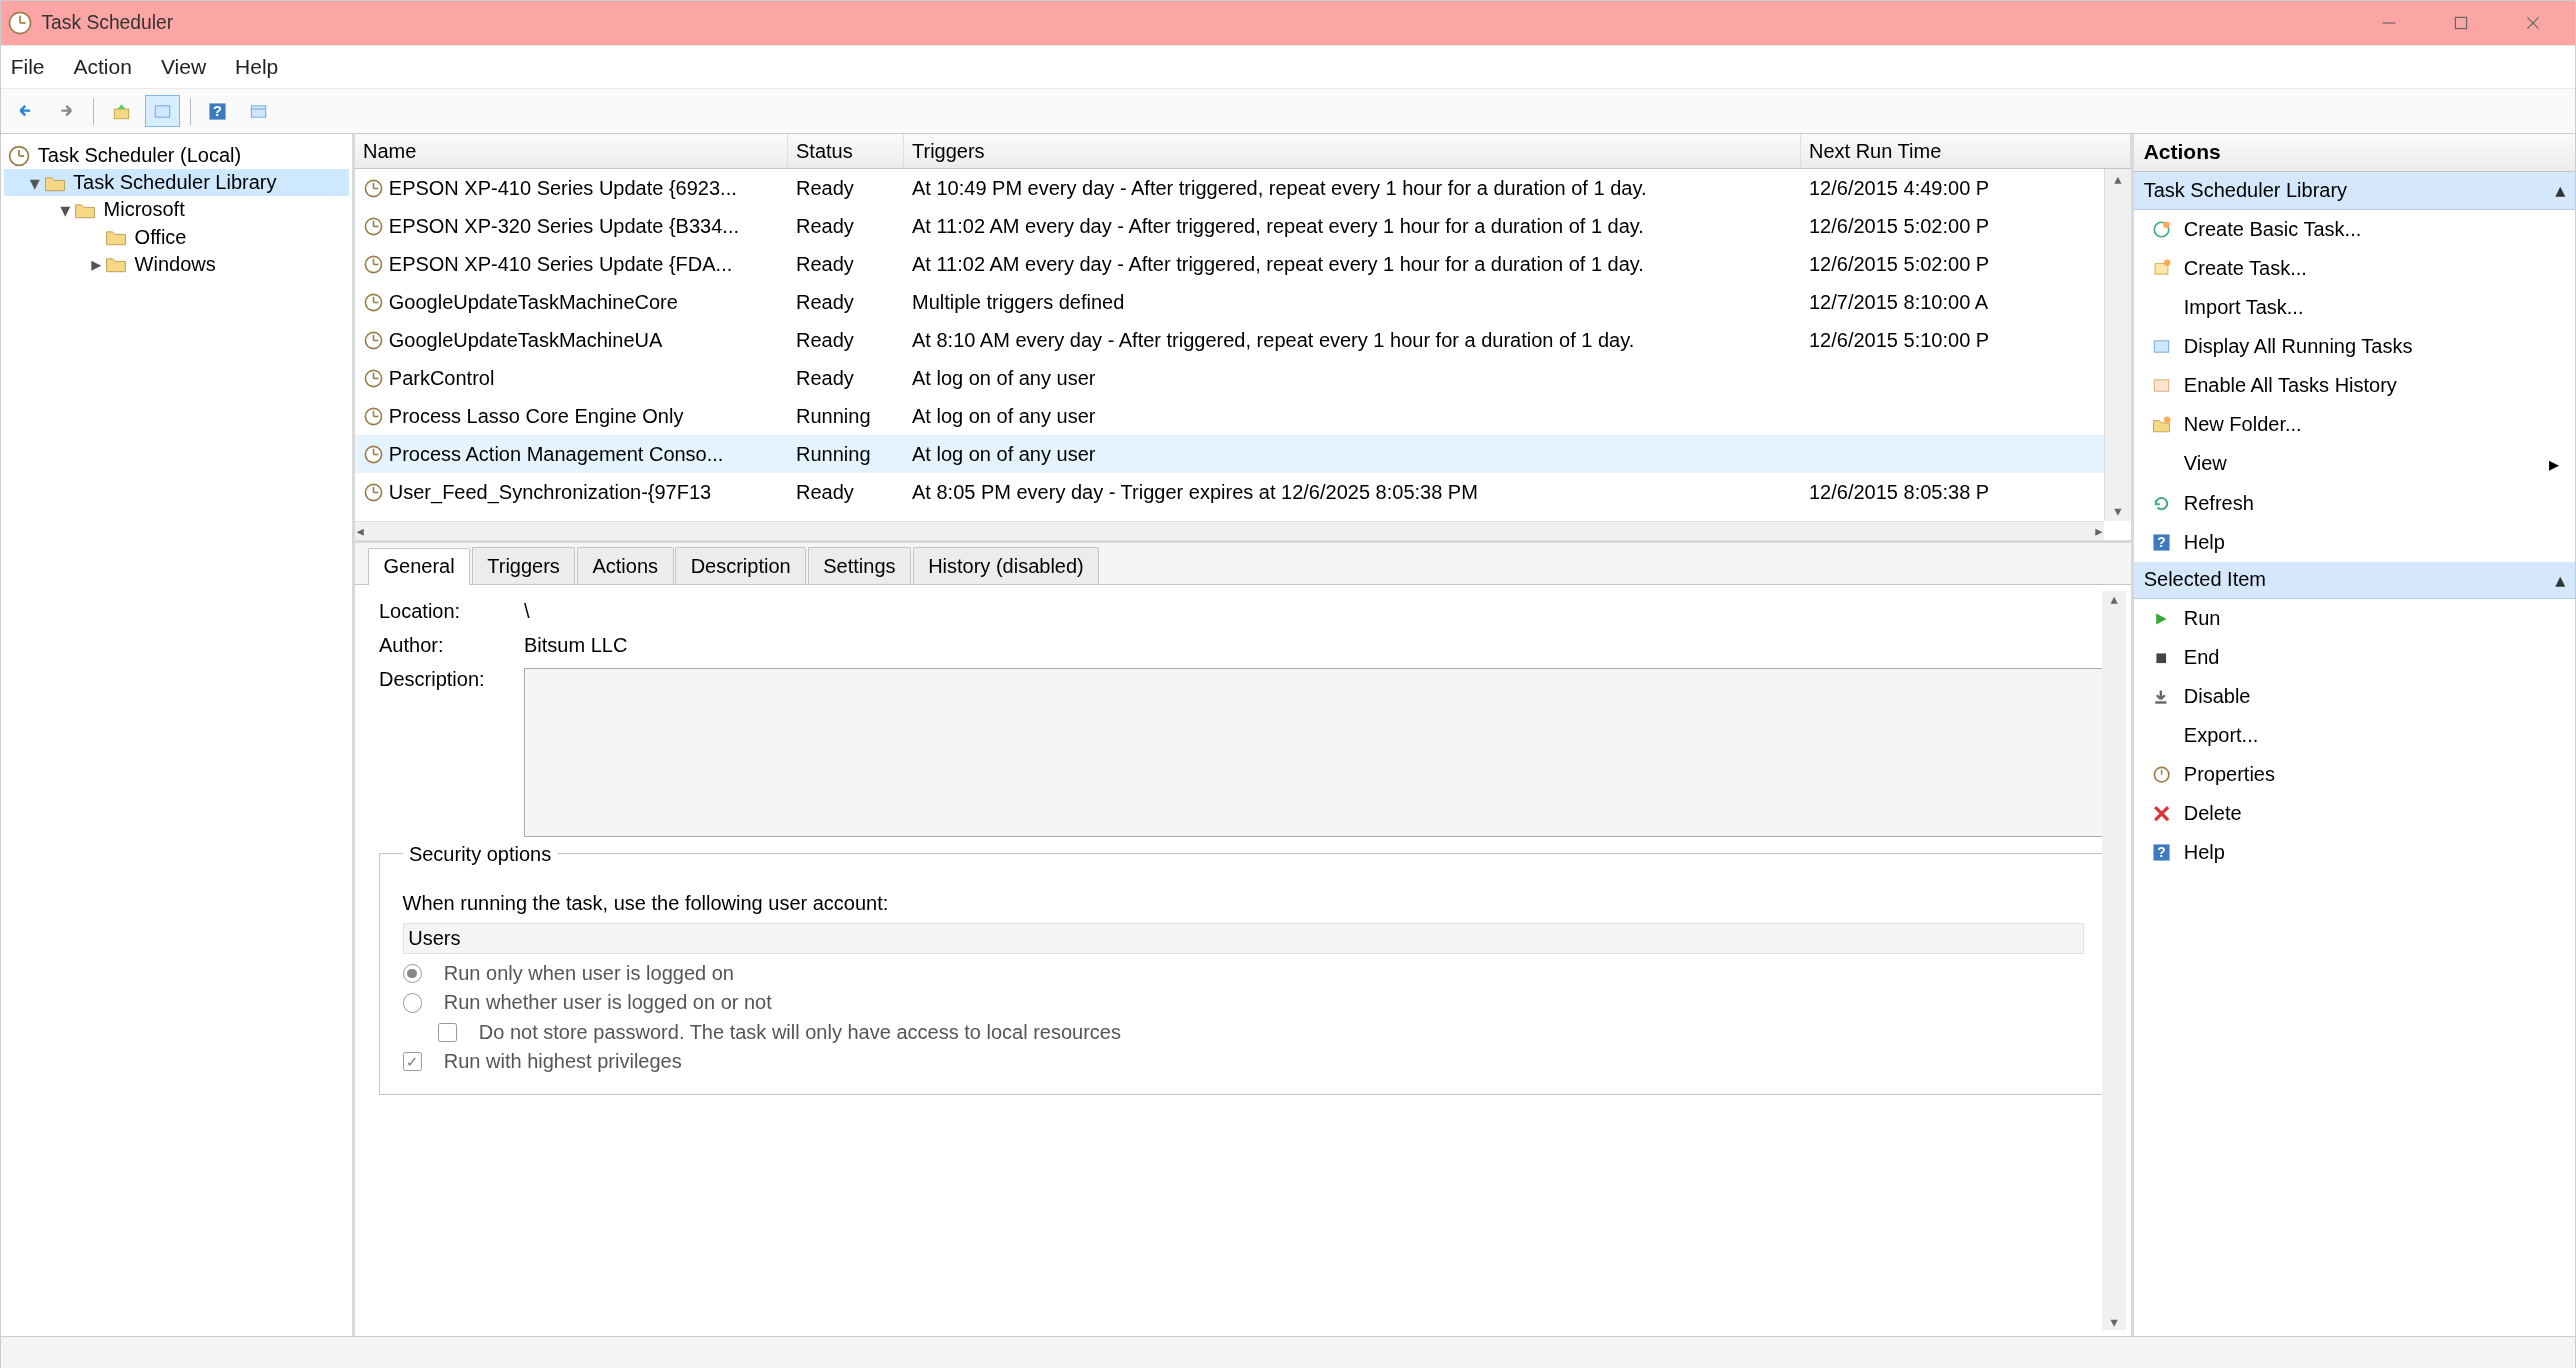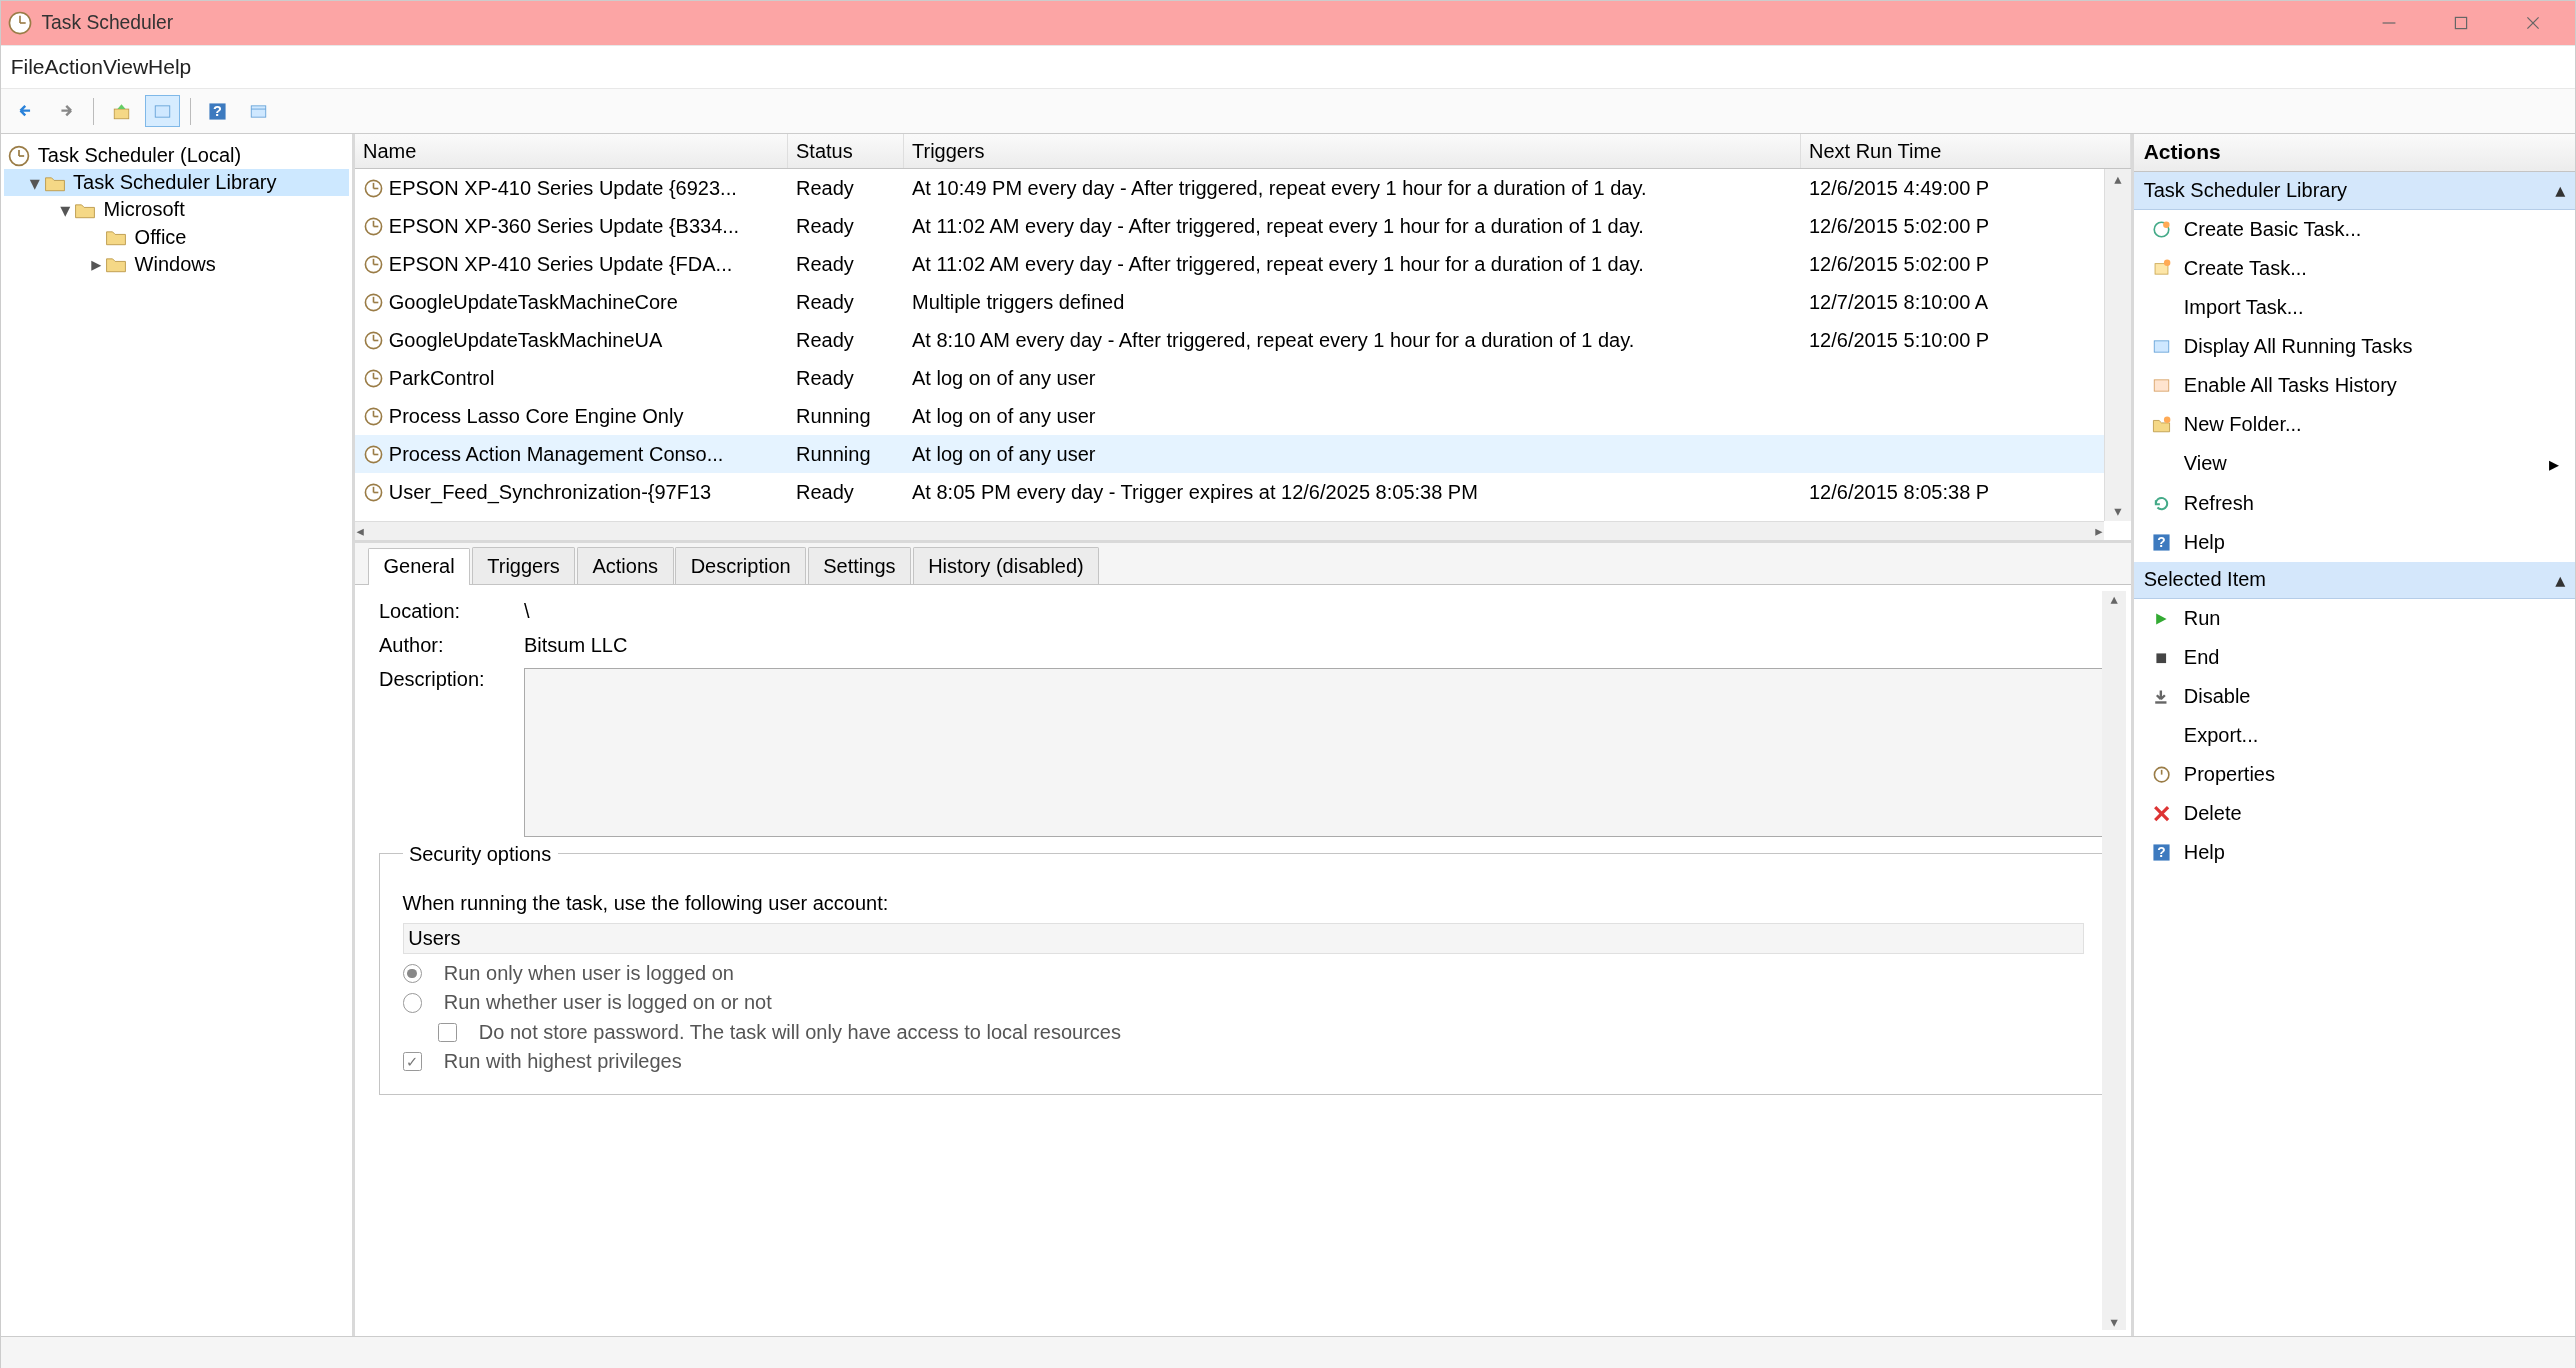--- a/index.html
+++ b/index.html
@@ -5,21 +5,21 @@
 * { box-sizing: border-box; margin: 0; padding: 0; font-family: "Segoe UI", Tahoma, sans-serif; }
 body { background: #fff; font-size: 19.3px; overflow: hidden; }
 .window { width: 2576px; height: 1369px; display: flex; flex-direction: column; border: 0.8px solid #ccc; }
 
 .titlebar { height: 45px; display: flex; align-items: center; padding: 0 6.4px; background: #fca5a5; border-bottom: 0.8px solid #e8e8e8; }
 .titlebar .app-icon { width: 26px; height: 26px; margin-right: 8px; }
 .titlebar .title { font-size: 19.3px; color: #333; flex: 1; }
 .win-controls { display: flex; gap: 0; }
 .win-btn { width: 72px; height: 35px; display: flex; align-items: center; justify-content: center; color: #666; }
 
-.menubar { height: 43px; display: flex; align-items: center; padding: 0 9.7px; border-bottom: 0.8px solid #e8e8e8; }
+.menubar { height: 43px; display: flex; align-items: center; padding: 0 9.7px; gap: 29px; border-bottom: 0.8px solid #e8e8e8; }
 .menubar span { font-size: 21px; color: #222; }
 
 .toolbar { height: 45px; display: flex; align-items: center; padding: 0 6.4px; gap: 6.4px; border-bottom: 0.8px solid #ccc; background:#fafafa; }
 .tool-btn { width: 35px; height: 32px; display:flex; align-items:center; justify-content:center; border:0.8px solid transparent; }
 .tool-sep { width: 0.8px; height: 27px; background: #bbb; margin: 0 3.2px; }
 
 .body { flex: 1; display: flex; min-height: 0; }
 .tree-pane { width: 354px; border-right: 3.2px solid #d9d9d9; padding: 8px 3.2px; background:#fff; }
 .tree-item { display: flex; align-items: center; padding: 1.6px 3.2px; font-size: 20px; }
 .tree-item .tw { width: 16px; display:inline-flex; justify-content:center; color:#555; }
@@ -235,21 +235,21 @@
             </div>
             <div class="task-row">
               <div class="task-cell col-name">
                 <span class="task-icon">
                   <svg viewBox="0 0 26 26">
                     <circle cx="13" cy="13" r="10" fill="#fff" stroke="#9a7c46" stroke-width="2"></circle>
                     <line x1="13" y1="13" x2="13" y2="6" stroke="#9a7c46" stroke-width="2"></line>
                     <line x1="13" y1="13" x2="19" y2="13" stroke="#9a7c46" stroke-width="2"></line>
                   </svg>
                 </span>
-                <span>EPSON XP-360 Series Update {B334...</span>
+                <span>EPSON XP-320 Series Update {B334...</span>
               </div>
               <div class="task-cell col-status">Ready</div>
               <div class="task-cell col-triggers">At 11:02 AM every day - After triggered, repeat every 1 hour for a duration of 1 day.</div>
               <div class="task-cell col-next">12/6/2015 5:02:00 P</div>
             </div>
             <div class="task-row">
               <div class="task-cell col-name">
                 <span class="task-icon">
                   <svg viewBox="0 0 26 26">
                     <circle cx="13" cy="13" r="10" fill="#fff" stroke="#9a7c46" stroke-width="2"></circle>

